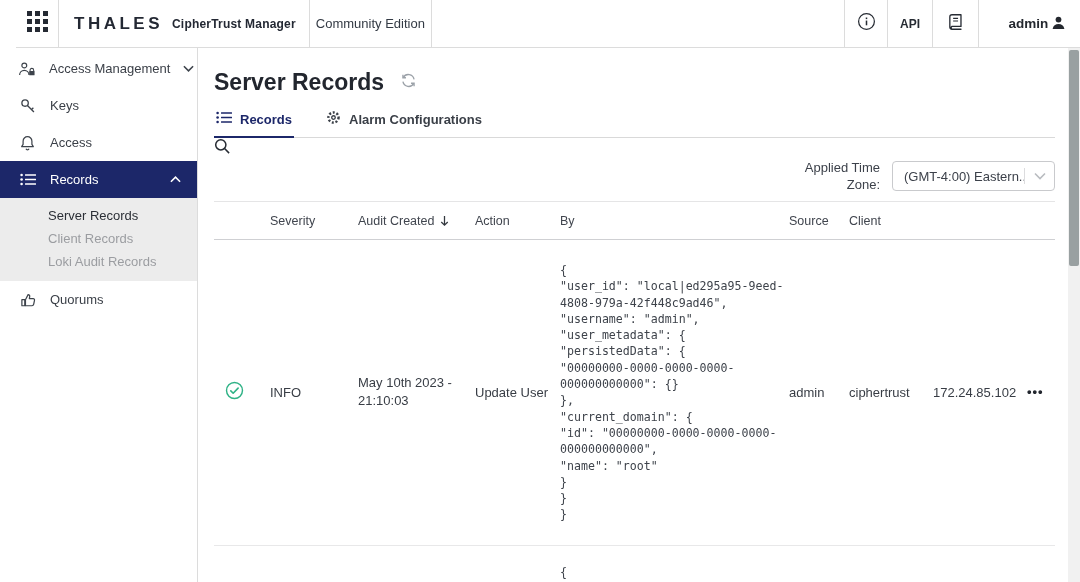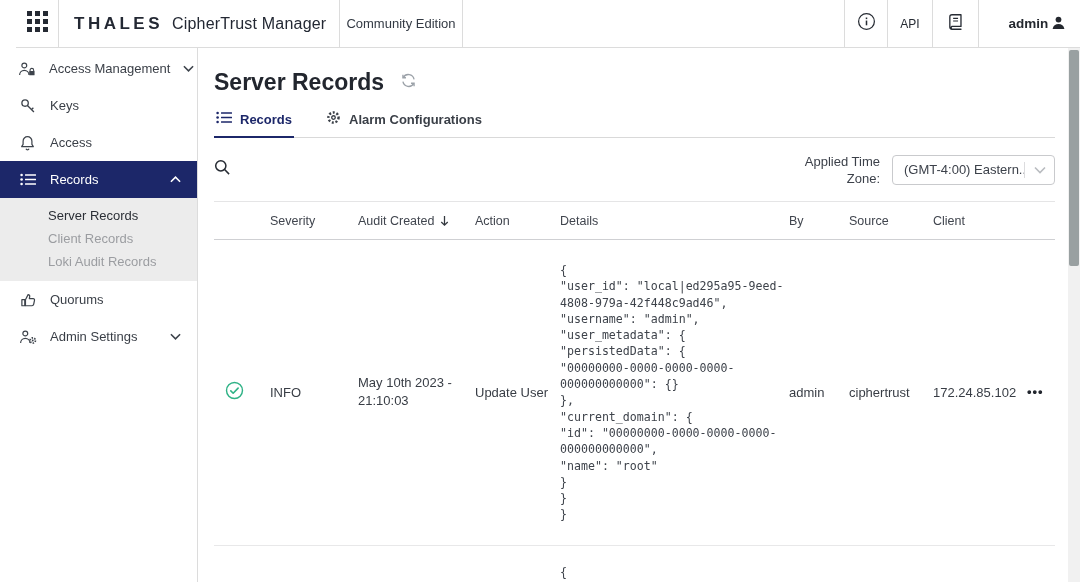--- a/index.html
+++ b/index.html
@@ -6,28 +6,28 @@
   html,body { width:1080px; height:582px; overflow:hidden; background:#fff;
     font-family:"Liberation Sans", sans-serif; color:#3a3f47; }
 
   
   .topbar { position:absolute; top:0; left:0; width:1080px; height:48px; background:#fff;
     border-bottom:1px solid #dcdcdc; display:flex; align-items:stretch; z-index:6;margin-left:16px; }
   .tb-waffle { width:43px; display:flex; align-items:center; justify-content:center;
     border-right:1px solid #dcdcdc; color:#252a33; cursor:pointer; }
   .tb-logo { display:flex; align-items:center; padding:0 13px 0 15px; gap:9px; }
   .thales { font-size:17px; font-weight:700; letter-spacing:3.5px; color:#232833; }
-  .product { font-size:16px; font-weight:400; color:#232833; letter-spacing:.2px; }
+  .product { font-size:12px; font-weight:700; color:#232833; letter-spacing:.2px; }
   .tb-edition { display:flex; align-items:center; padding:0 6px;
     border-left:1px solid #dcdcdc; border-right:1px solid #dcdcdc; font-size:13px; color:#333a44; }
   .tb-spacer { flex:1; }
   .tb-item { display:flex; align-items:center; justify-content:center;
     border-left:1px solid #dcdcdc; color:#262b33; cursor:pointer; }
   .tb-info { width:43px; }
-  .tb-api { width:45px; font-size:12px; font-weight:400; }
+  .tb-api { width:45px; font-size:12px; font-weight:700; }
   .tb-book { width:46px; }
   .tb-user { width:118px; gap:3px; font-size:13.5px; font-weight:600; color:#24282f; }
 
   
   .sidebar { position:absolute; top:48px; left:0; width:198px; bottom:0; background:#fff;
     border-right:1px solid #dcdcdc; font-size:13px; padding-top:2px; }
   .side-item { height:37px; display:flex; align-items:center; padding:0 16px 0 18px; gap:13px;
     cursor:pointer; color:#3a3f47; }
   .side-icon { width:19px; display:flex; justify-content:center; align-items:center; color:#3d434b; }
   .side-label { flex:1; white-space:nowrap; }
@@ -46,21 +46,21 @@
   .page-title { font-size:23px; font-weight:600; color:#22262e; }
   .refresh-btn { color:#9ba1a8; display:flex; cursor:pointer; }
 
   .tabs { margin-top:9px; display:flex; gap:30px; border-bottom:1px solid #d9d9d9; }
   .tab { display:flex; align-items:center; gap:8px; padding:5px 2px 9px; font-size:13px;
     font-weight:600; color:#3a3f47; position:relative; cursor:pointer; }
   .tab.active { color:#1c2769; }
   .tab.active::after { content:""; position:absolute; left:0; right:0; bottom:-1px; height:2px;
     background:#1c2769; }
 
-  .toolbar { height:64px; display:flex; align-items:center; border-bottom:1px solid #e5e5e6; }
+  .toolbar { height:64px; display:flex; border-bottom:1px solid #e5e5e6;flex-direction:column; }
   .search-btn { color:#262b33; display:flex; cursor:pointer; }
   .tz { margin-left:auto; display:flex; align-items:center; gap:12px; }
   .tz-label { width:86px; text-align:right; font-size:13px; line-height:17px; color:#3c414a; }
   .tz-select { width:163px; height:30px; border:1px solid #c9cacd; border-radius:4px;
     display:flex; align-items:center; background:#fff; cursor:pointer; }
   .tz-value { flex:1; padding-left:11px; font-size:13px; color:#3c414a; white-space:nowrap;
     overflow:hidden; }
   .tz-divider { width:1px; height:16px; background:#dcdcde; }
   .tz-chev { width:29px; display:flex; justify-content:center; color:#b9bcc0; }
 
@@ -201,38 +201,20 @@
   </div>
   <div class="side-item">
     <span class="side-icon">
       <svg width="16" height="16" viewBox="0 0 17 17" fill="none" stroke="currentColor" stroke-width="1.3" stroke-linejoin="round">
           <path d="M5.8 8.2l2.8-5.4c1.2.1 1.9.9 1.7 2.1l-.4 2.2h4.1c1 0 1.6.8 1.4 1.7l-.9 4.4c-.2.9-.8 1.4-1.7 1.4H5.8Z"></path>
           <rect x="2" y="8.2" width="3.1" height="6.4"></rect>
         </svg>
     </span>
     <span class="side-label">Quorums</span>
   </div>
-  <div class="side-item">
-    <span class="side-icon">
-      <svg width="18" height="16" viewBox="0 0 20 17">
-          <g fill="none" stroke="currentColor" stroke-width="1.3">
-            <circle cx="7" cy="4.6" r="2.7"></circle>
-            <path d="M1.8 15.2a5.2 5.2 0 0 1 10.4 0"></path>
-          </g>
-          <circle cx="15.3" cy="12.4" r="2.9" fill="none" stroke="currentColor" stroke-width="2" stroke-dasharray="1.6 1.4"></circle>
-          <circle cx="15.3" cy="12.4" r="1" fill="currentColor"></circle>
-        </svg>
-    </span>
-    <span class="side-label">Admin Settings</span>
-    <span class="side-chev">
-      <svg width="11" height="7" viewBox="0 0 12 7" fill="none" stroke="currentColor" stroke-width="1.7">
-          <path d="M1 1l5 5 5-5"></path>
-        </svg>
-    </span>
-  </div>
 </div>
 
 <div class="main">
   <div class="title-row">
     <span class="page-title">Server Records</span>
     <span class="refresh-btn">
       <span>
         <svg width="17" height="15" viewBox="0 0 18 15" fill="none" stroke="currentColor" stroke-width="1.4">
             <path d="M14.9 6.2A6.2 6.2 0 0 0 3.4 4.4"></path>
             <path d="M3.1 1.4v3.2h3.2"></path>
@@ -296,21 +278,20 @@
     <div class="th">Severity</div>
     <div class="th">
       <span>Audit Created</span>
       <span class="sort-icon">
         <svg width="9" height="12" viewBox="0 0 10 13" fill="none" stroke="currentColor" stroke-width="1.4">
             <path d="M5 1v10M1.4 7.6 5 11.2 8.6 7.6"></path>
           </svg>
       </span>
     </div>
     <div class="th">Action</div>
-    <div class="th">Details</div>
     <div class="th">By</div>
     <div class="th">Source</div>
     <div class="th">Client</div>
     <div class="th"></div>
   </div>
 
   <div class="grid trow">
     <div class="cell cell-status">
       <span>
         <svg width="19" height="19" viewBox="0 0 20 20" fill="none">

